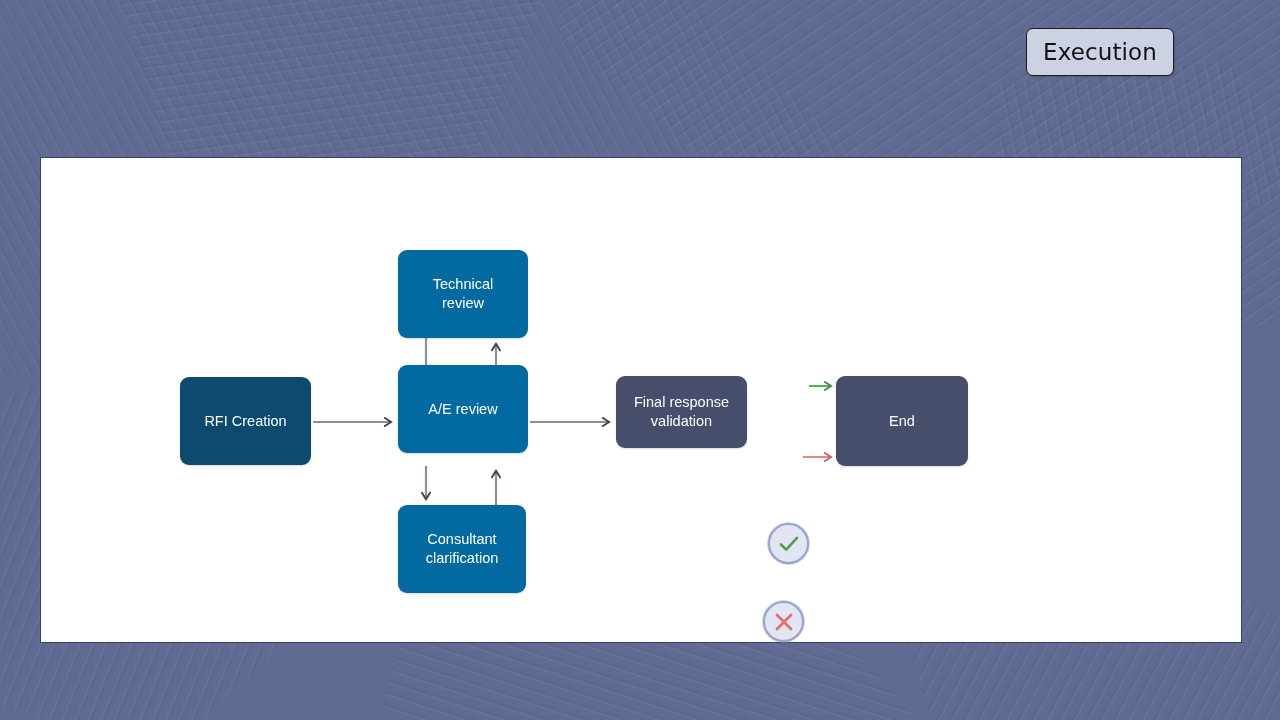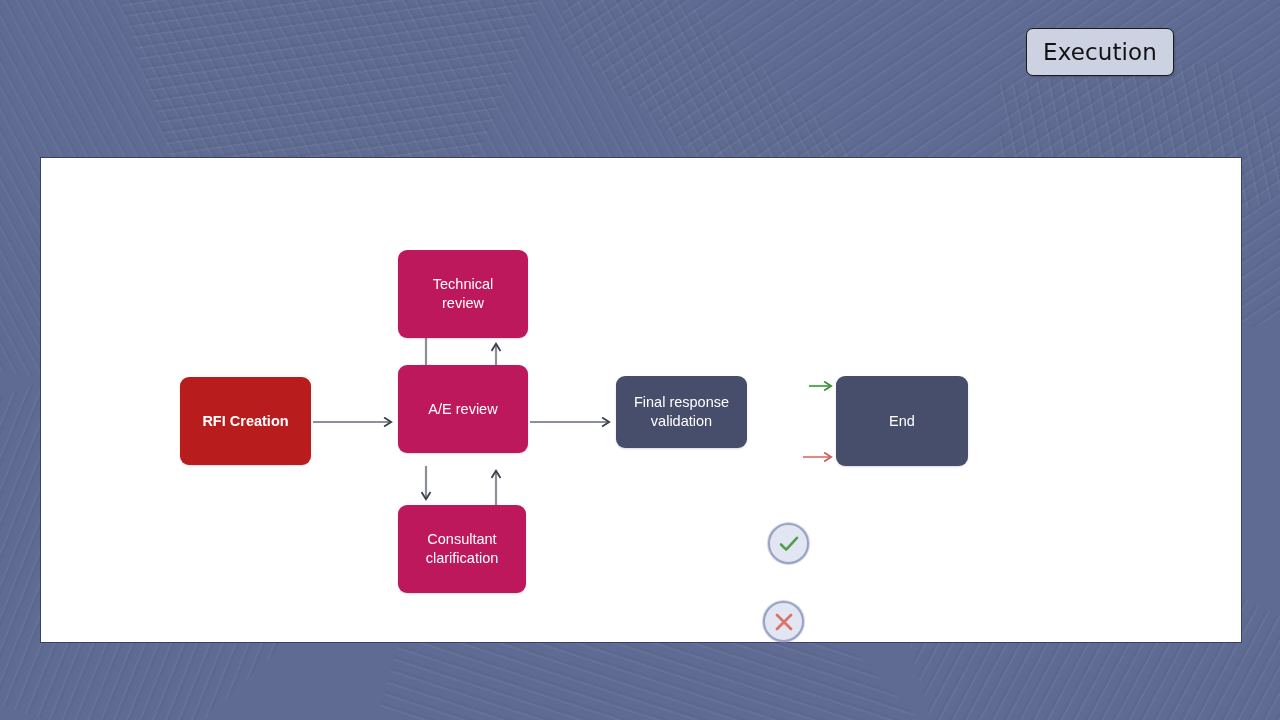--- a/index.html
+++ b/index.html
@@ -151,22 +151,22 @@
     align-items: center;
     justify-content: center;
     text-align: center;
     color: #ffffff;
     font-size: 14.5px;
     line-height: 1.28;
     box-sizing: border-box;
     z-index: 3;
     box-shadow: 0 1px 2px rgba(40,48,80,0.18);
   }
-  .node-light  { background: #b91c1c; font-weight: bold; }
-  .node-mid    { background: #be185d; }
+  .node-light  { background: #0c4a6e; }
+  .node-mid    { background: #0369a1; }
   .node-dark   { background: #474e6b; }
 
   #node-rfi        { left: 139px; top: 219px; width: 131px; height: 88px; }
   #node-technical  { left: 357px; top: 92px;  width: 130px; height: 88px; }
   #node-ae         { left: 357px; top: 207px; width: 130px; height: 88px; }
   #node-consultant { left: 357px; top: 347px; width: 128px; height: 88px; }
   #node-final      { left: 575px; top: 218px; width: 131px; height: 72px; }
   #node-end        { left: 795px; top: 218px; width: 132px; height: 90px; align-items: center; }
 
   

